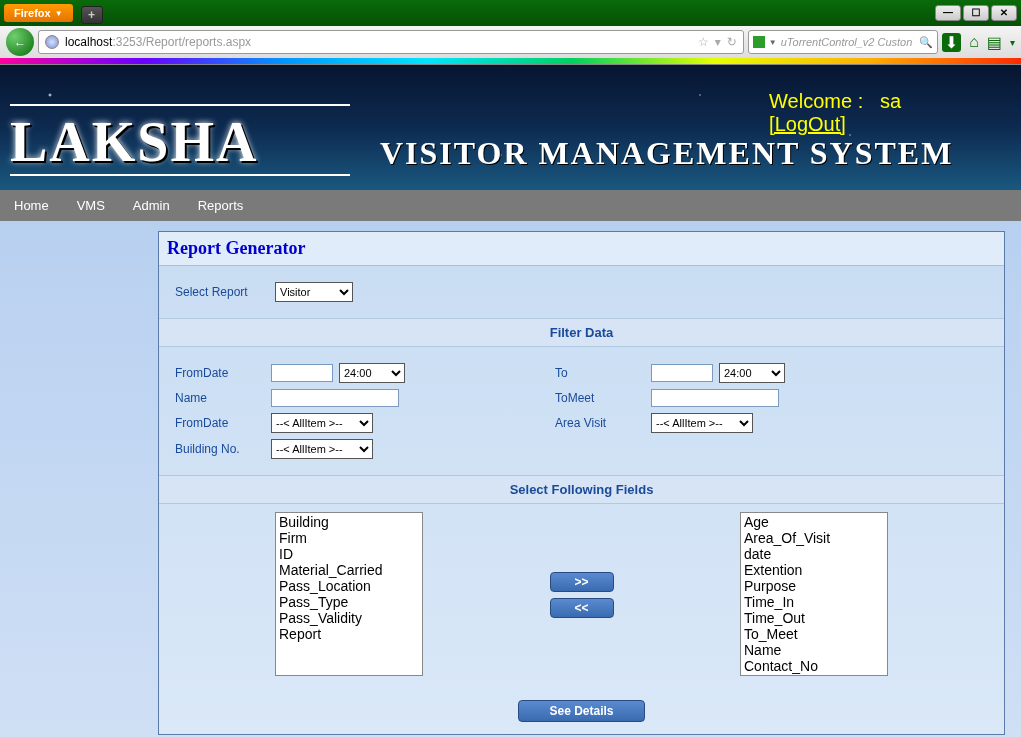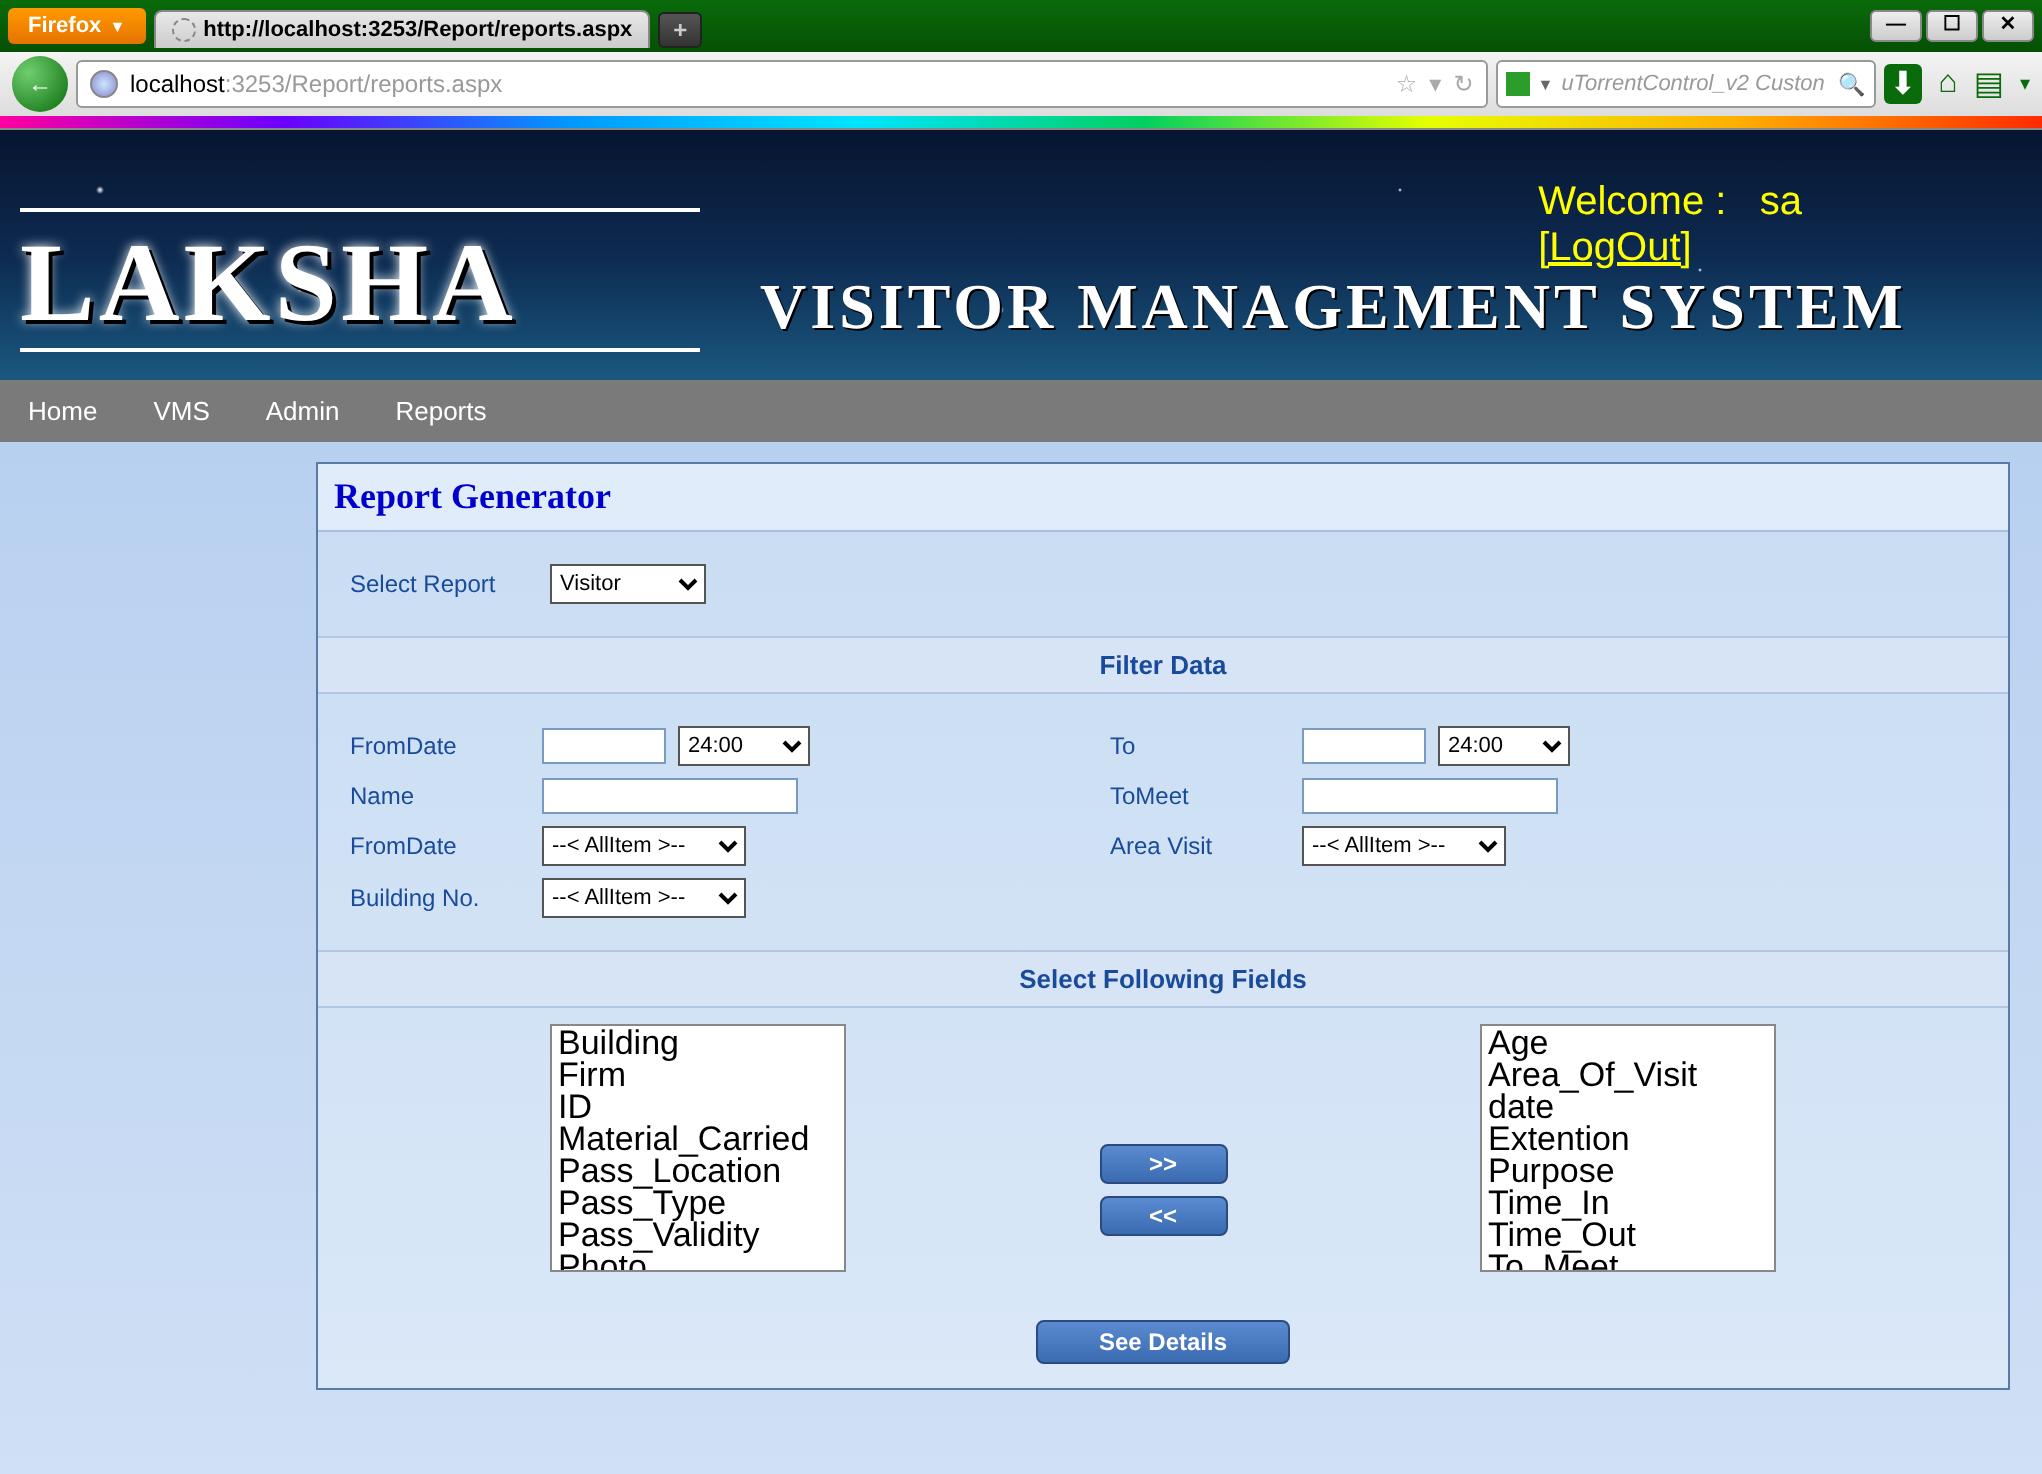--- a/index.html
+++ b/index.html
@@ -68,38 +68,34 @@
 .col-right { flex: 1; }
 
 input[type=text].field { border: 1px solid #7a9ac0; height: 18px; font-size: 11px; padding: 0 2px; background: #fff; }
 select.field { border: 1px solid #555; height: 20px; font-size: 11px; background: #fff; }
 .w60 { width: 62px; }
 .w128 { width: 128px; }
 .w100 { width: 102px; }
 .w75 { width: 78px; }
 
 .dual-list { display: flex; padding: 8px 16px 16px 16px; align-items: flex-start; }
-.listbox { width: 148px; height: 124px; border: 1px solid #888; background: #fff; overflow-y: scroll; font-size: 17px; padding: 1px; }
+.listbox { width: 148px; height: 164px; border: 1px solid #888; background: #fff; overflow-y: scroll; font-size: 14px; padding: 1px; }
 .listbox div { padding: 0 2px; line-height: 16px; cursor: pointer; }
 .mid-btns { flex: 1; display: flex; flex-direction: column; align-items: center; justify-content: center; gap: 6px; padding-top: 60px; }
 .move-btn { width: 64px; height: 20px; background: linear-gradient(to bottom, #5a8ad0, #3a6ab0); border: 1px solid #2a4a80; border-radius: 4px; color: #fff; font-weight: bold; font-size: 12px; cursor: pointer; text-align: center; line-height: 18px; }
 .see-details { display: block; margin: 8px auto 12px auto; padding: 3px 30px; background: linear-gradient(to bottom, #5a8ad0, #3a6ab0); border: 1px solid #2a4a80; border-radius: 4px; color: #fff; font-weight: bold; font-size: 12px; cursor: pointer; }
 </style>
 </head>
 <body>
 
 <div class="browser-chrome">
   <div class="tab-strip">
     <div class="ff-button">
       <span>Firefox</span>
       <span class="arrow">▼</span>
-    </div>
-    <div class="tab">
-      <span class="globe"></span>
-      <span>http://localhost:3253/Report/reports.aspx</span>
     </div>
     <div class="newtab">+</div>
     <div class="win-controls">
       <div class="win-btn">—</div>
       <div class="win-btn">☐</div>
       <div class="win-btn">✕</div>
     </div>
   </div>
   <div class="nav-row">
     <div class="back-btn">←</div>
@@ -219,21 +215,21 @@
       <div class="dual-list">
         <div style="width:100px;"></div>
         <div class="listbox">
           <div>Building</div>
           <div>Firm</div>
           <div>ID</div>
           <div>Material_Carried</div>
           <div>Pass_Location</div>
           <div>Pass_Type</div>
           <div>Pass_Validity</div>
-          <div>Photo</div>
+          <div>Report</div>
         </div>
         <div class="mid-btns">
           <div class="move-btn">&gt;&gt;</div>
           <div class="move-btn">&lt;&lt;</div>
         </div>
         <div class="listbox">
           <div>Age</div>
           <div>Area_Of_Visit</div>
           <div>date</div>
           <div>Extention</div>

